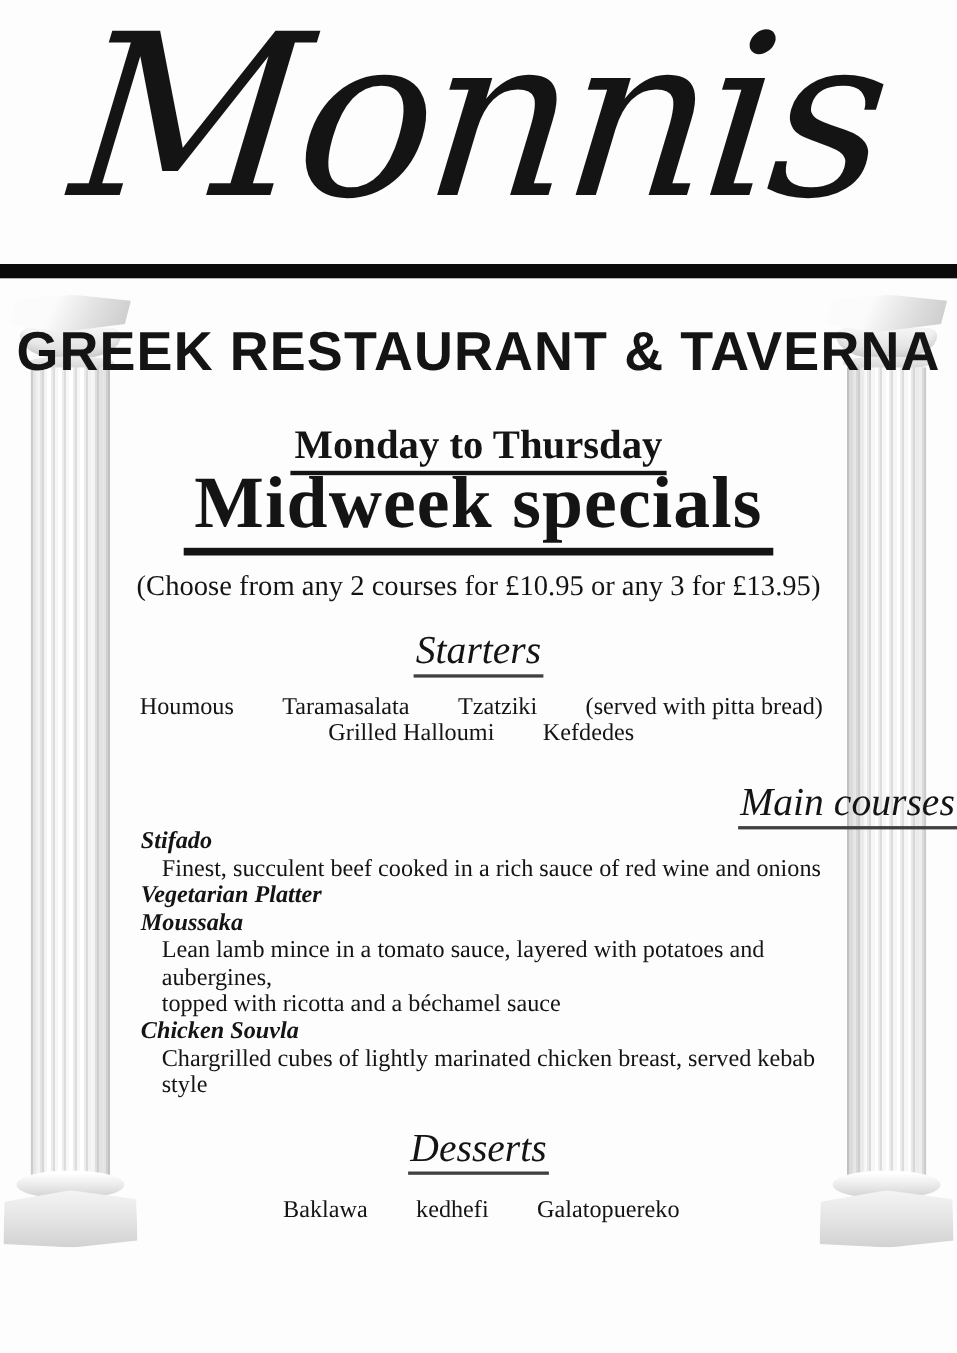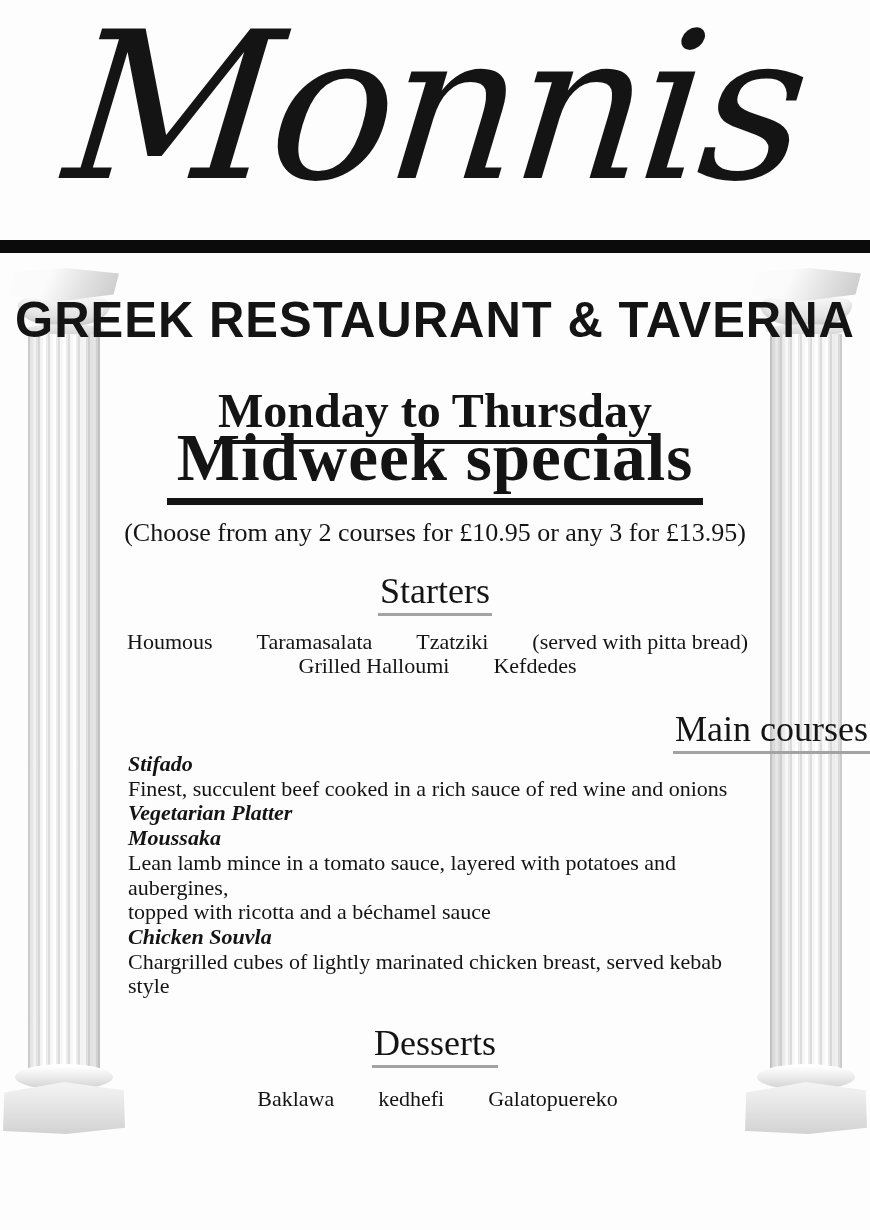--- a/index.html
+++ b/index.html
@@ -103,43 +103,44 @@
     font-size: 49px;
     letter-spacing: 1px;
     transform: scaleY(1.02);
     white-space: nowrap;
   }
 
   .schedule { top: 383px; }
   .schedule span {
     display: inline-block;
     font-weight: bold;
-    font-size: 48px;
+    font-size: 37px;
     border-bottom: 4px solid #141414;
     padding: 0 4px 2px 4px;
   }
 
   .promo-title { top: 419px; }
   .promo-title span {
     display: inline-block;
     font-weight: bold;
     font-size: 67px;
     letter-spacing: 1px;
     border-bottom: 7px solid #141414;
     padding: 0 10px 2px 10px;
     white-space: nowrap;
   }
 
   .promo-note { top: 518px; font-size: 26px; white-space: nowrap; }
 
   .section-heading span {
     display: inline-block;
     font-size: 36px;
-    border-bottom: 3px solid #a3a3a3;
+    border-bottom: 3px solid #404040;
     padding: 0 2px 1px 2px;
+    font-style: italic;
   }
   .starters-heading { top: 570px; }
   .mains-heading    { top: 708px; text-align: right; }
   .desserts-heading { top: 1022px; }
 
   .item-row {
     position: absolute; left: 115px; right: 110px;
     display: flex; justify-content: center;
     gap: 44px;
     font-size: 22px;
@@ -151,21 +152,21 @@
   .desserts-row  { top: 1086px; }
 
   .mains-list {
     position: absolute;
     top: 752px; left: 128px; right: 108px;
     font-size: 22px;
     line-height: 24.7px;
     z-index: 4;
   }
   .dish-name { font-weight: bold; font-style: italic; }
-  .dish-desc { white-space: pre-line; }
+  .dish-desc { white-space: pre-line; margin-left: 19px; }
 </style>
 </head>
 <body>
 
 <div class="page">
 
   <div class="brand-title">Monnis</div>
 
   <div class="divider-bar"></div>
 

